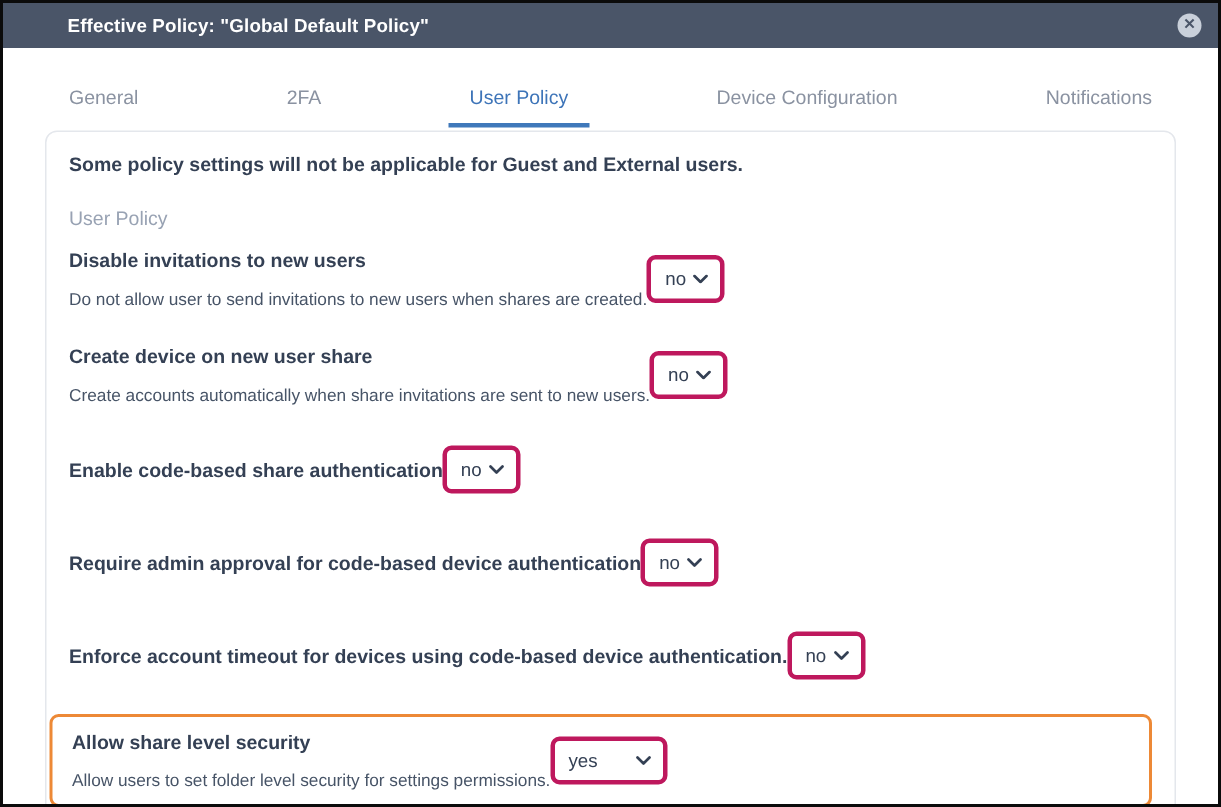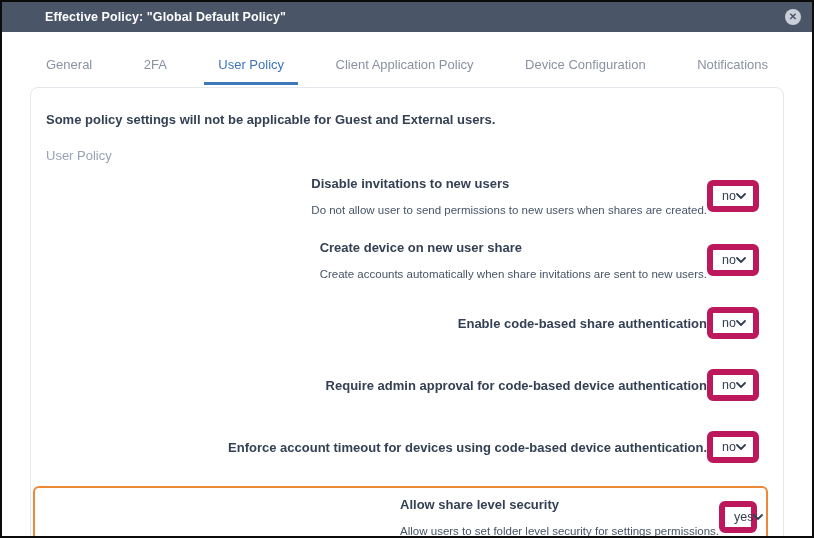--- a/index.html
+++ b/index.html
@@ -61,60 +61,60 @@
     margin: 2px 28px 0 28px;
     border: 1px solid #e4e7ec;
     border-radius: 8px;
     padding: 12px 24px 30px 15px;
     min-height: 520px;
   }
   .note {
     font-size: 13px;
     font-weight: bold;
     color: #344054;
-    margin: 12px 0 21px 0;
+    margin: 2px 0 21px 0;
   }
   .section-label {
     font-size: 13px;
     color: #98a2b3;
     margin-bottom: 1px;
   }
   .row {
     display: flex;
-    justify-content: flex-end;
+    justify-content: flex-start;
     align-items: center;
     padding: 12px 0;
   }
   .row.no-desc { padding: 15px 0; }
   .row-title {
     font-size: 13px;
     font-weight: bold;
     color: #344054;
   }
   .row-desc {
     font-size: 11.5px;
     color: #475467;
     margin-top: 13px;
   }
   .select-box {
     width: 52px;
     height: 32px;
     flex-shrink: 0;
-    border: 6px solid #be185d;
+    border: 3px solid #be185d;
     border-radius: 6px;
     background: #ffffff;
     display: flex;
     align-items: center;
     justify-content: space-between;
     padding: 0 8px 0 9px;
     font-size: 12.5px;
     color: #344054;
     cursor: pointer;
   }
-  .select-box.wide { width: 38px; }
+  .select-box.wide { width: 78px; }
   .chev { display: flex; align-items: center; }
   .highlight {
     border: 2px solid #ed8936;
     border-radius: 6px;
     margin: 8px -9px 8px -13px;
     padding: 0 9px 0 13px;
   }
   .highlight .row { padding: 9px 0; }
 </style>
 </head>
@@ -122,35 +122,34 @@
 
 <div class="titlebar">
   <span class="titlebar-text">Effective Policy: "Global Default Policy"</span>
   <div class="close-btn">✕</div>
 </div>
 
 <div class="tabs">
   <div class="tab">General</div>
   <div class="tab">2FA</div>
   <div class="tab active">User Policy</div>
-  <div class="tab">Client Application Policy</div>
   <div class="tab">Device Configuration</div>
   <div class="tab">Notifications</div>
 </div>
 
 <div class="panel">
 
   <div class="note">Some policy settings will not be applicable for Guest and External users.</div>
 
   <div class="section-label">User Policy</div>
 
   <div class="row">
     <div>
       <div class="row-title">Disable invitations to new users</div>
-      <div class="row-desc">Do not allow user to send permissions to new users when shares are created.</div>
+      <div class="row-desc">Do not allow user to send invitations to new users when shares are created.</div>
     </div>
     <div class="select-box">
       <span>no</span>
       <span class="chev">
         <svg width="10" height="6" viewBox="0 0 10 6">
             <path d="M1 1l4 4 4-4" stroke="#344054" stroke-width="1.8" fill="none" stroke-linecap="round" stroke-linejoin="round"></path>
           </svg>
       </span>
     </div>
   </div>

